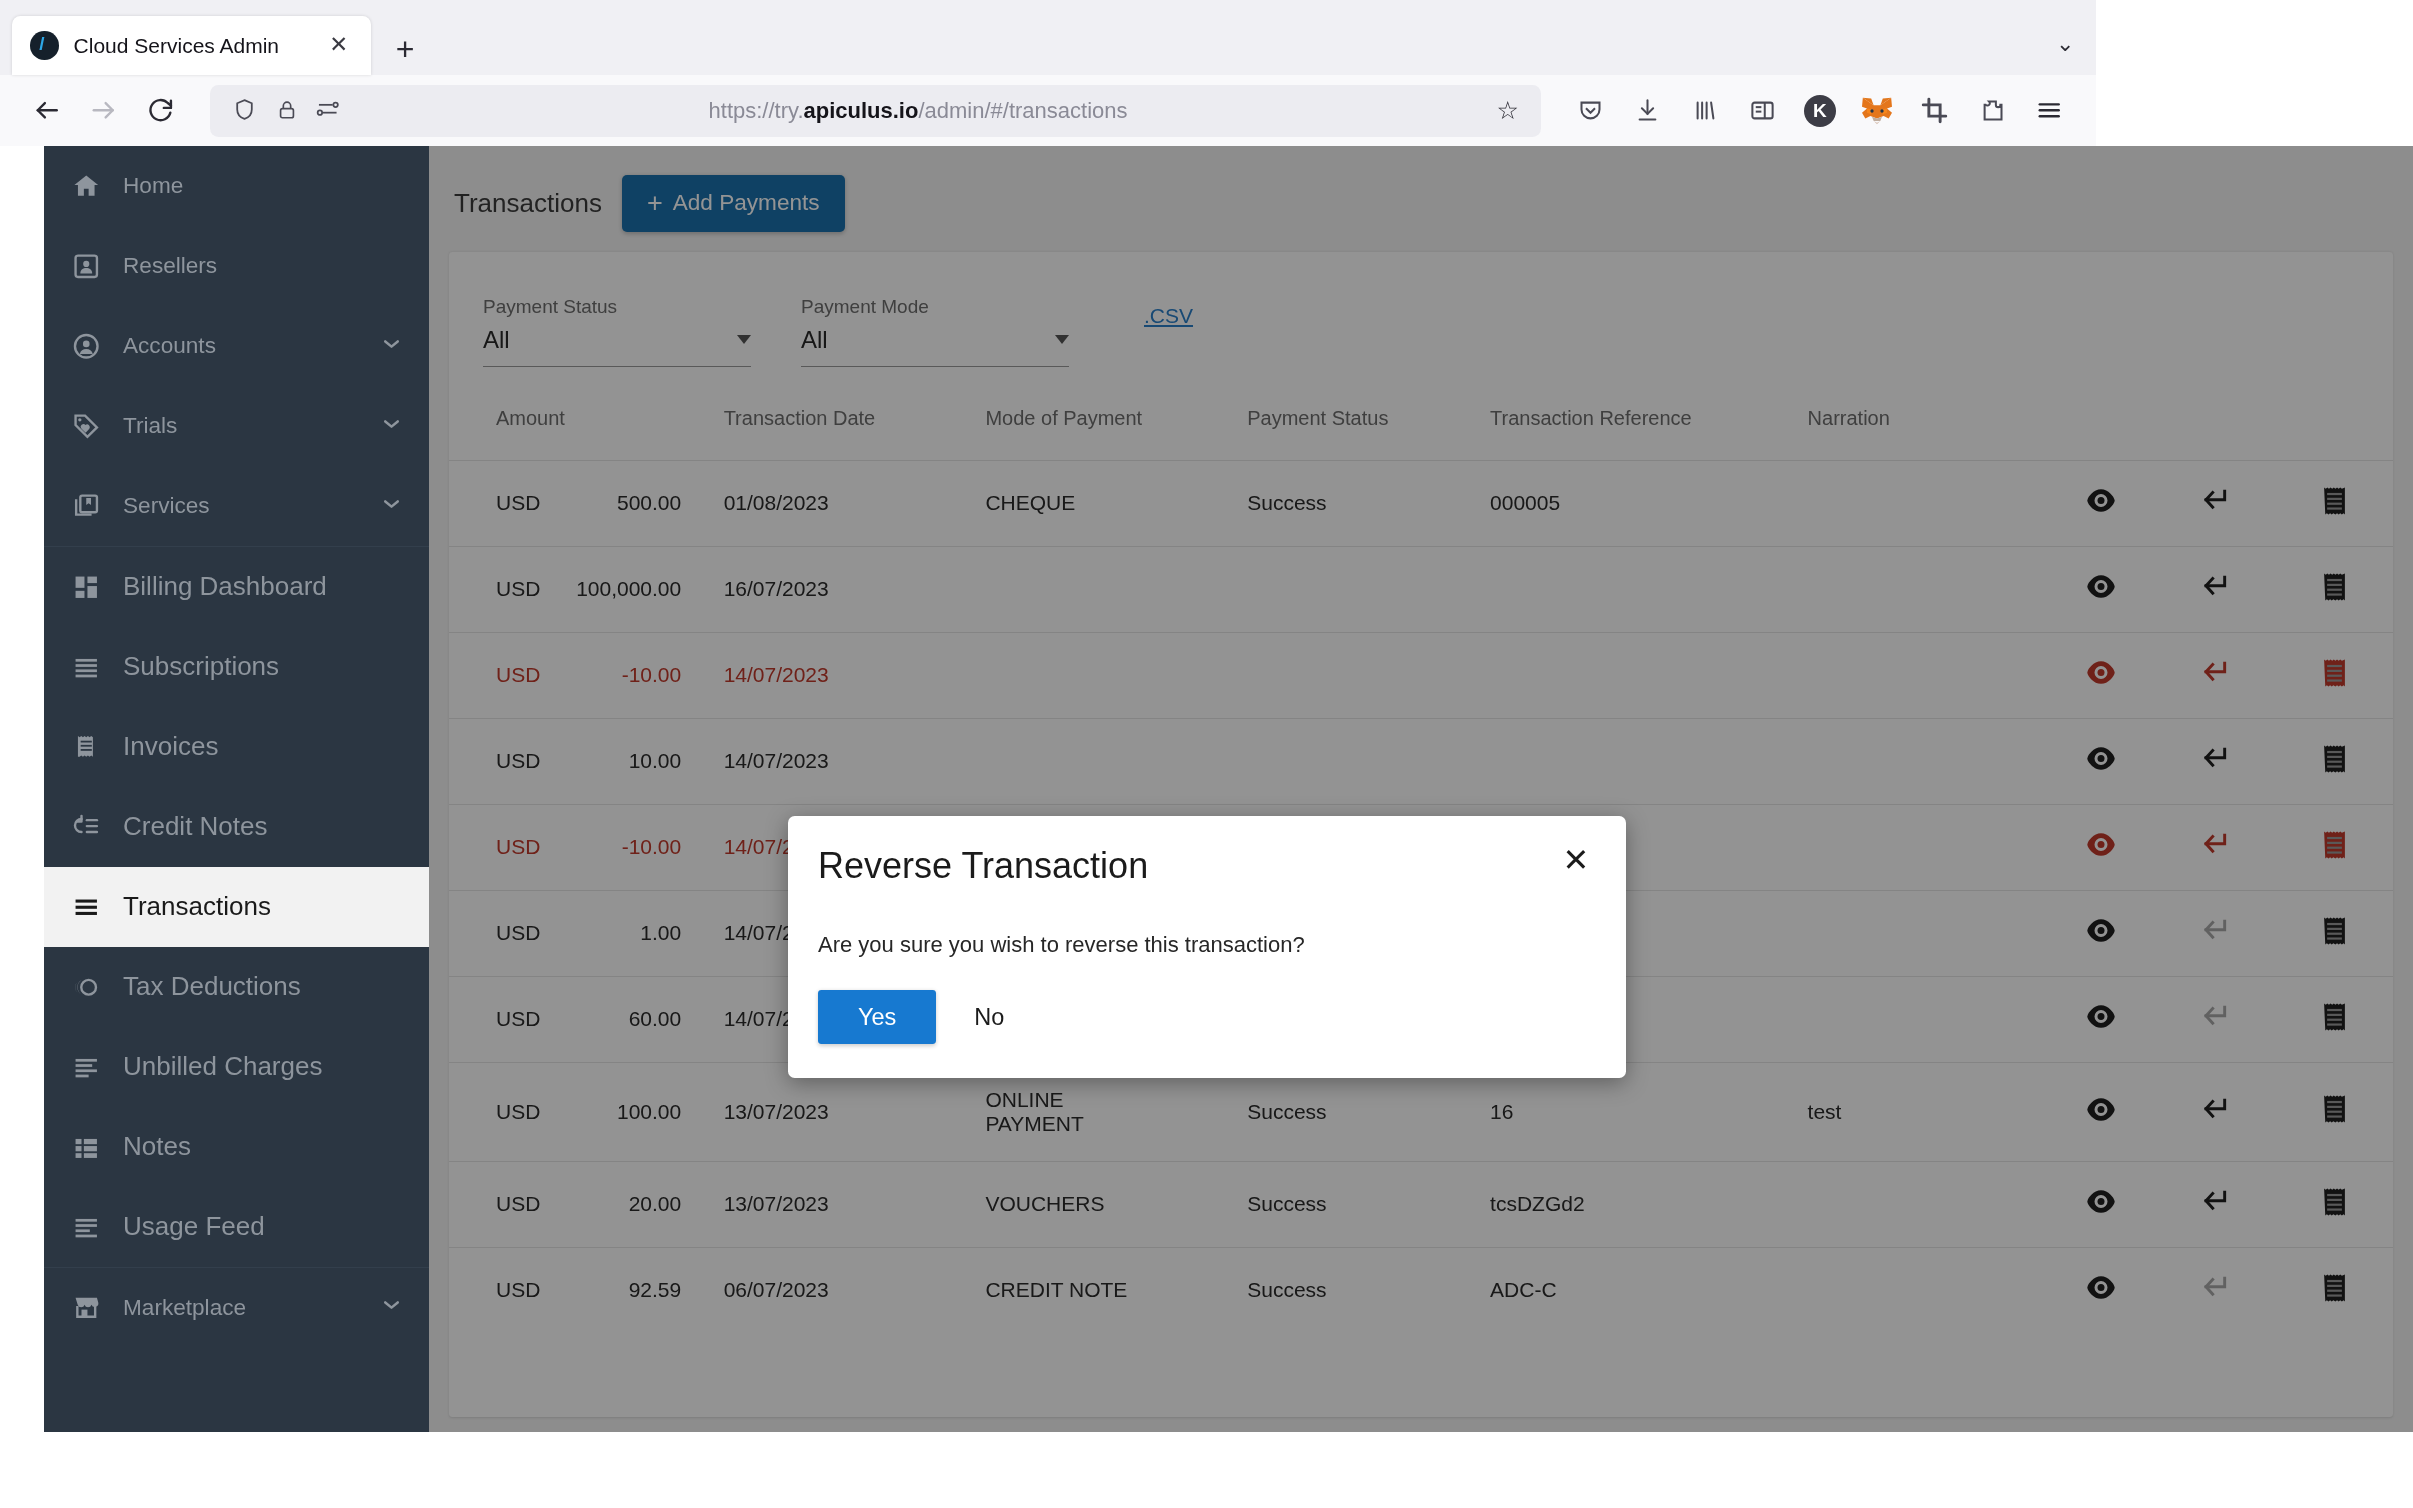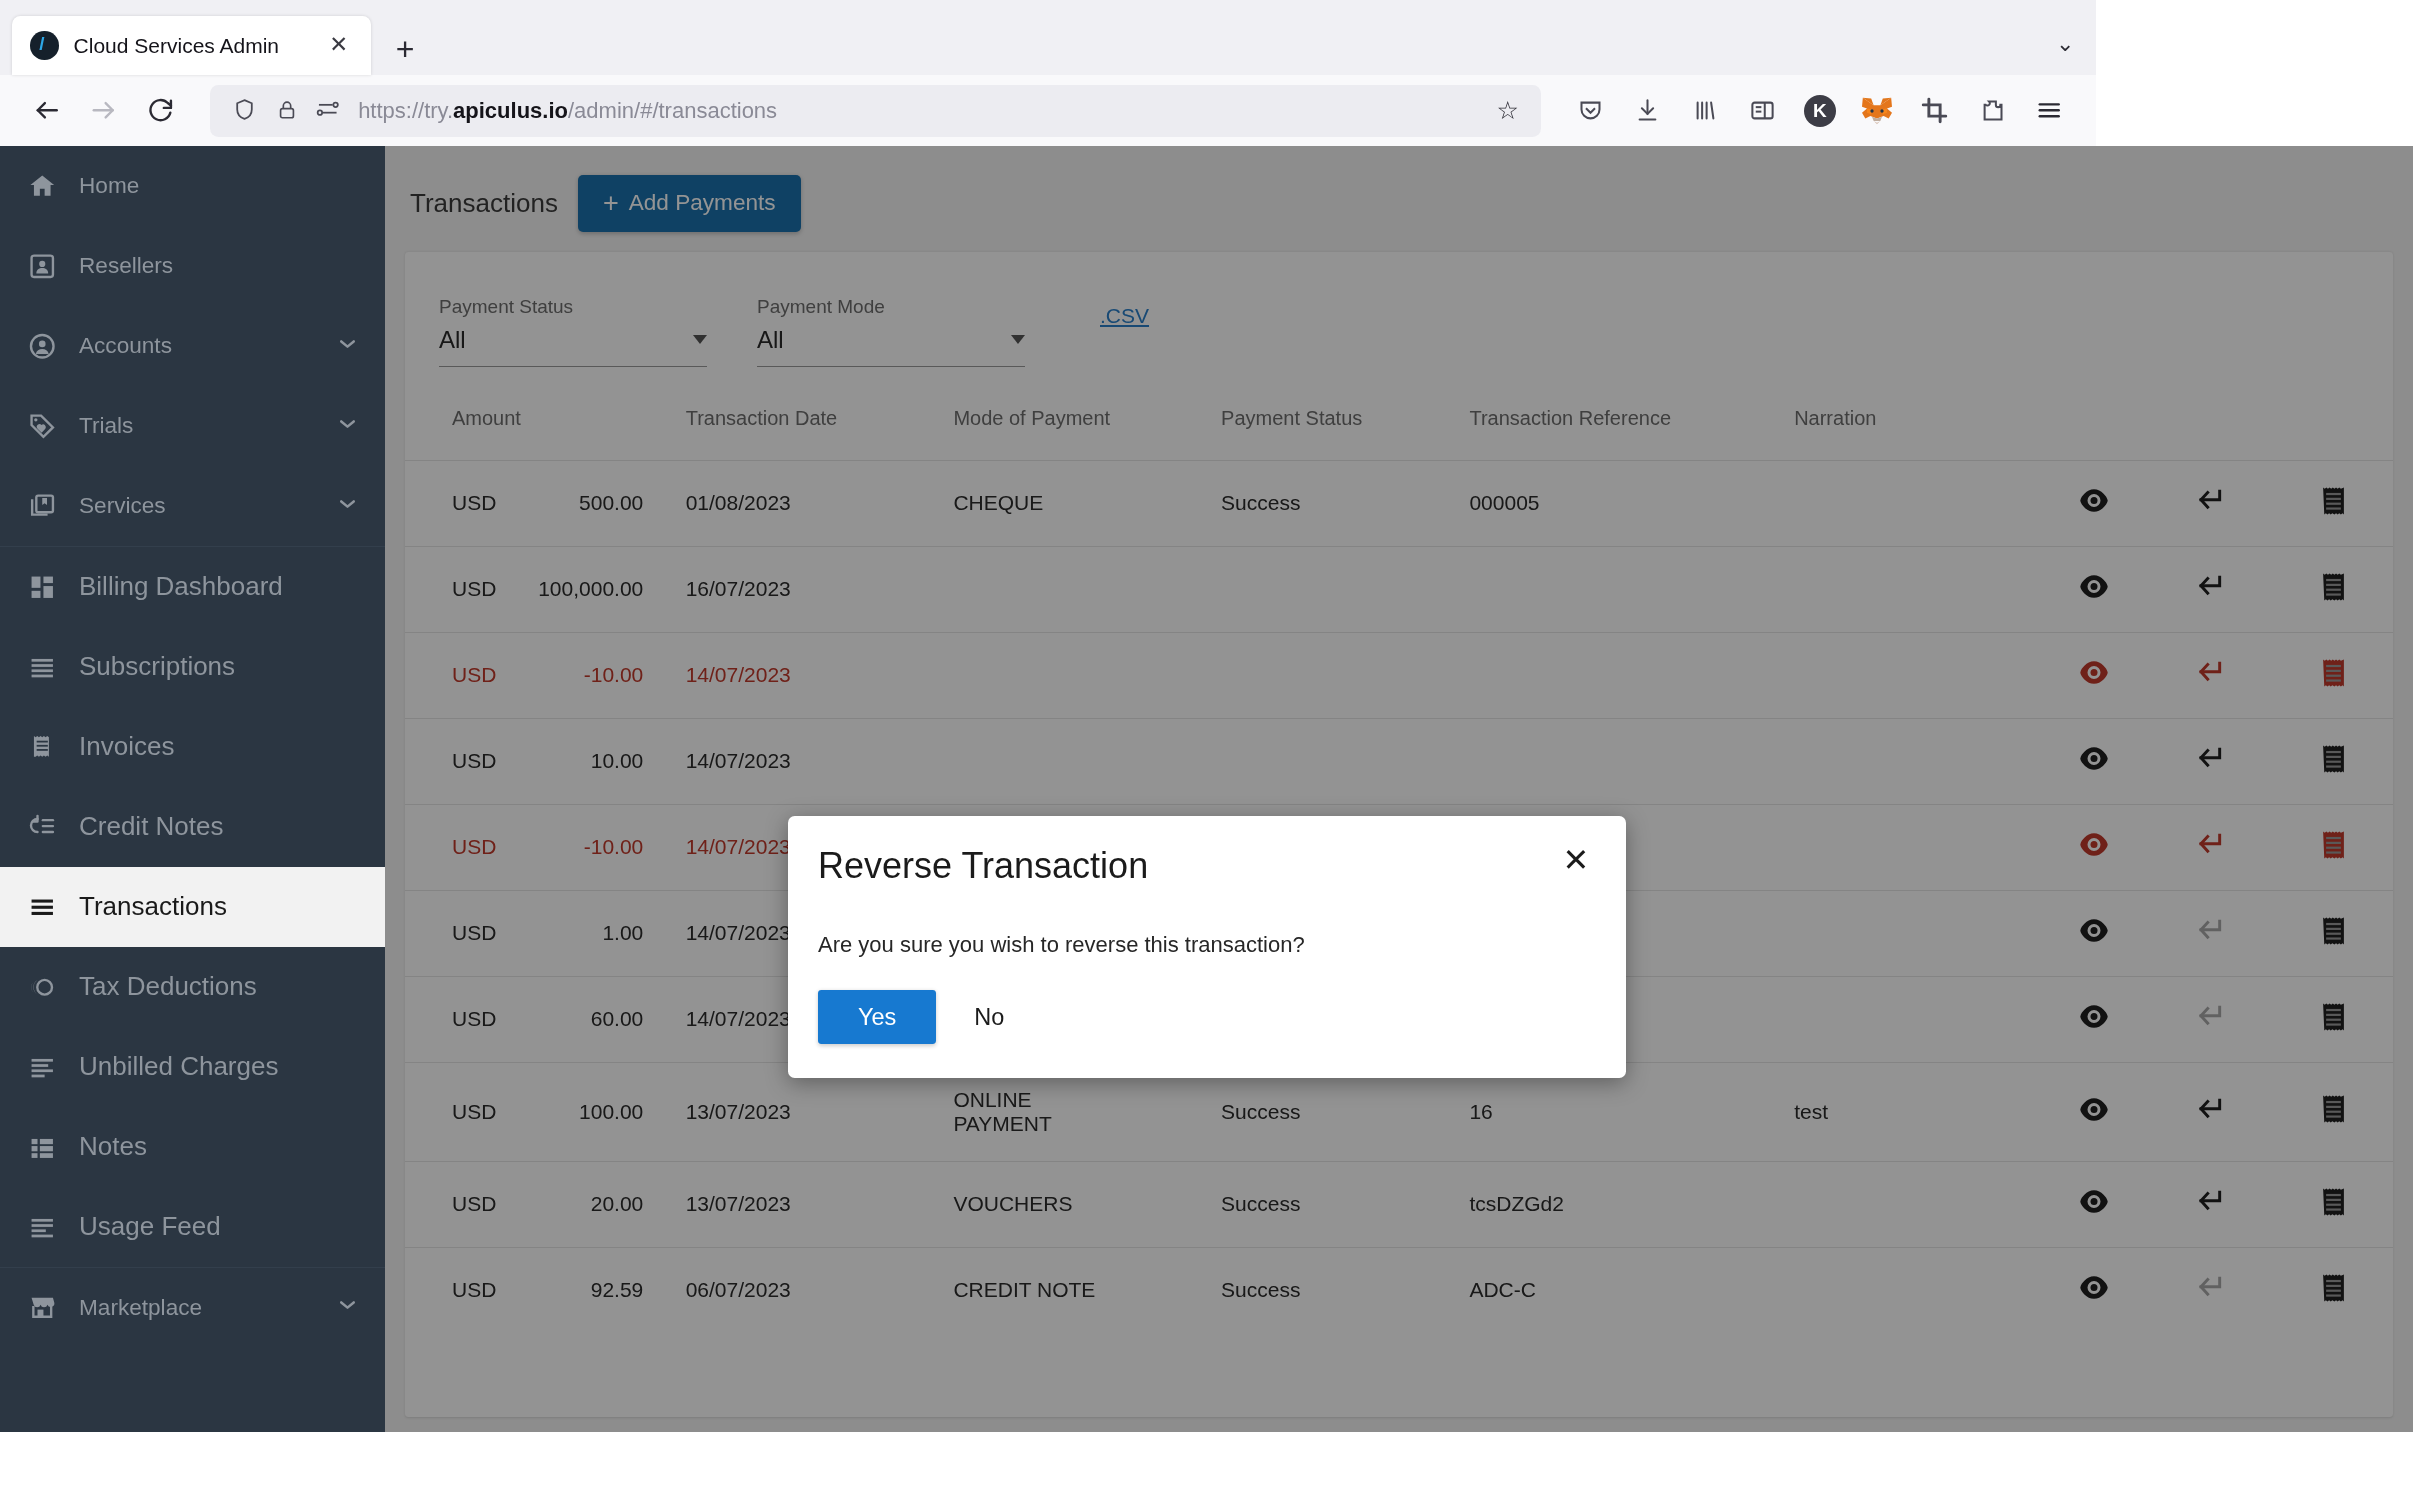--- a/index.html
+++ b/index.html
@@ -56,21 +56,21 @@
     justify-content: center; cursor: pointer; border-radius: 6.7px;
   }
   .nav-btn svg { display: block; }
 
   #url-bar {
     flex: 1; height: 52px; margin: 0 18.4px;
     background: #ececf1; border-radius: 8.4px;
     display: flex; align-items: center; padding: 0 22px; gap: 18.4px;
   }
   .url-text {
-    flex: 1; font-size: 22px; color: #5b5b66; white-space: nowrap;
+    flex: 1; font-size: 22px; color: #5b5b66; white-space: nowrap; text-align: center;
   }
   .url-text b { color: #15141a; font-weight: 700; }
   .url-text .u-dim { color: #8a8a96; }
 
   .toolbar-icons { display: flex; align-items: center; gap: 8.4px; }
   .tb-icon {
     width: 49px; height: 49px; display: flex; align-items: center;
     justify-content: center; cursor: pointer; border-radius: 6.7px;
   }
   .k-badge {
@@ -99,21 +99,21 @@
   .caret-down {
     width: 0; height: 0; border-left: 7.5px solid transparent;
     border-right: 7.5px solid transparent; border-top: 9.2px solid #3a4450;
   }
 
   #app-body { display: flex; height: 1286px; }
 
   
   #sidebar {
     width: 385px; background: #2b3642; flex: none;
-    overflow: hidden; position: relative;
+    overflow: hidden; position: relative; margin-left: 44px;
   }
   .side-item {
     display: flex; align-items: center; gap: 20px;
     height: 80px; padding: 0 25px; cursor: pointer;
     color: #8e959d; font-size: 22.6px; white-space: nowrap;
   }
   .side-item.child { font-size: 26px; }
   .side-item.active {
     background: #f2f2f2; color: #1a1a1a;
   }

